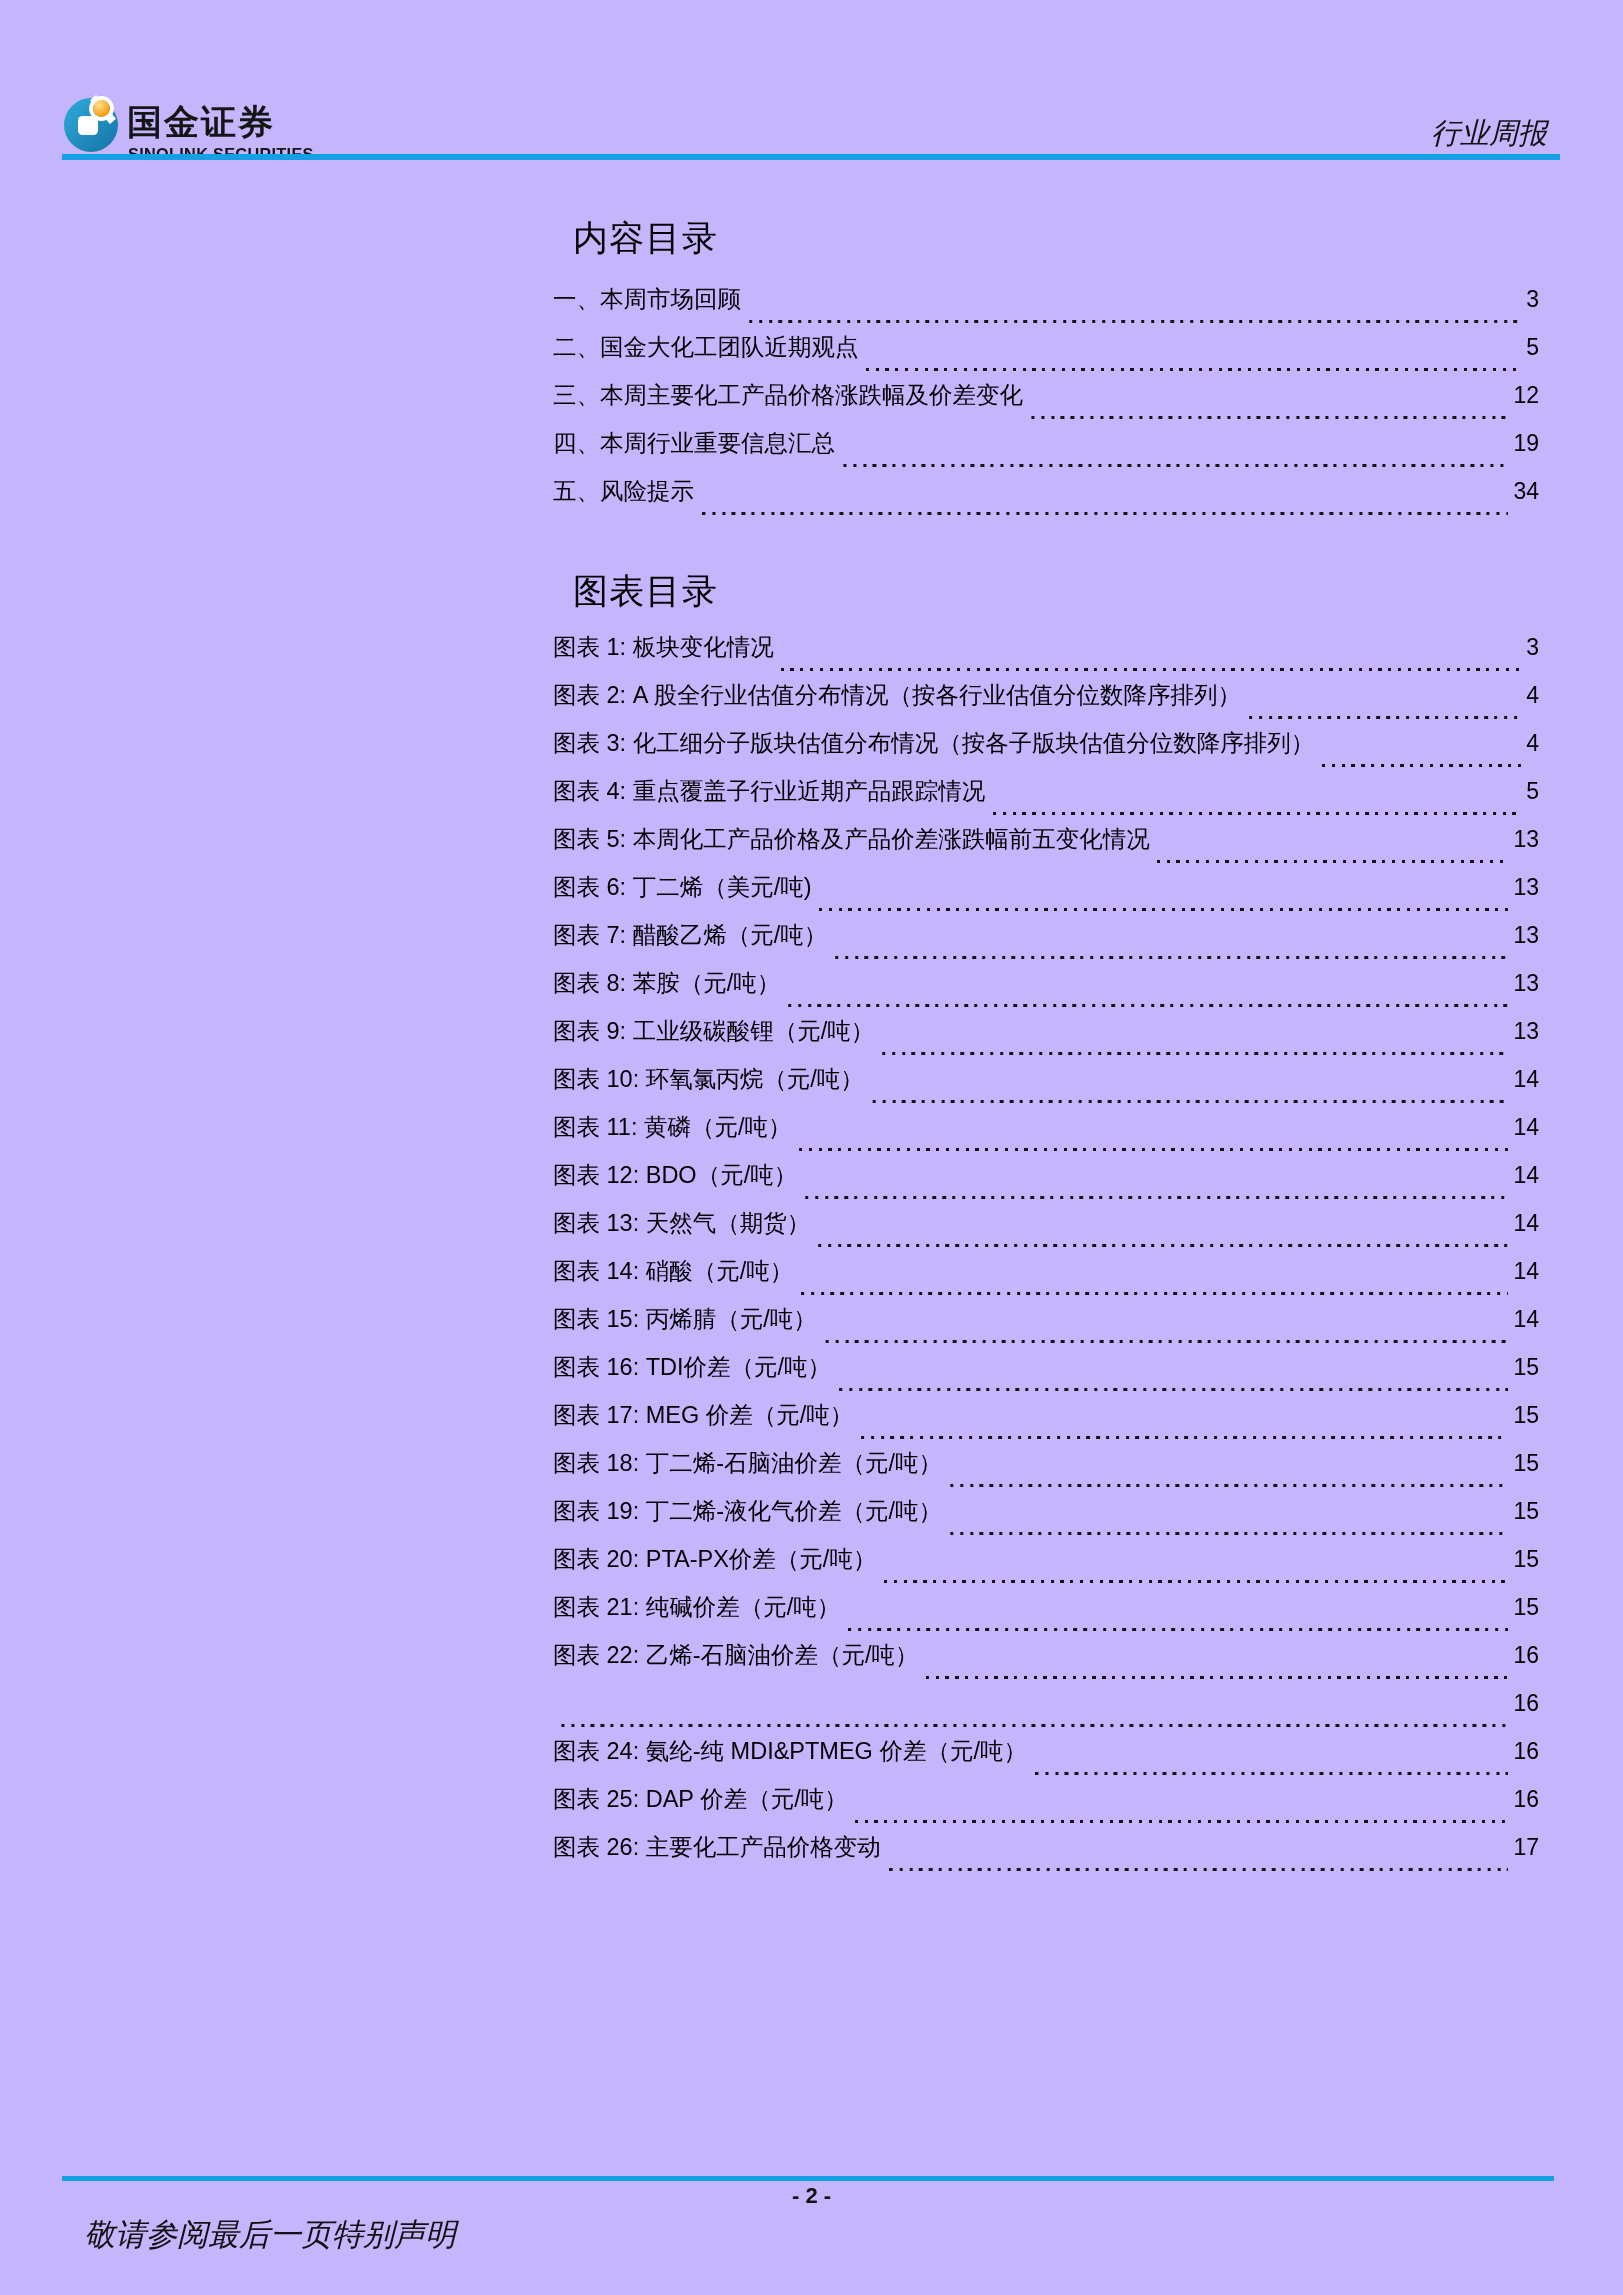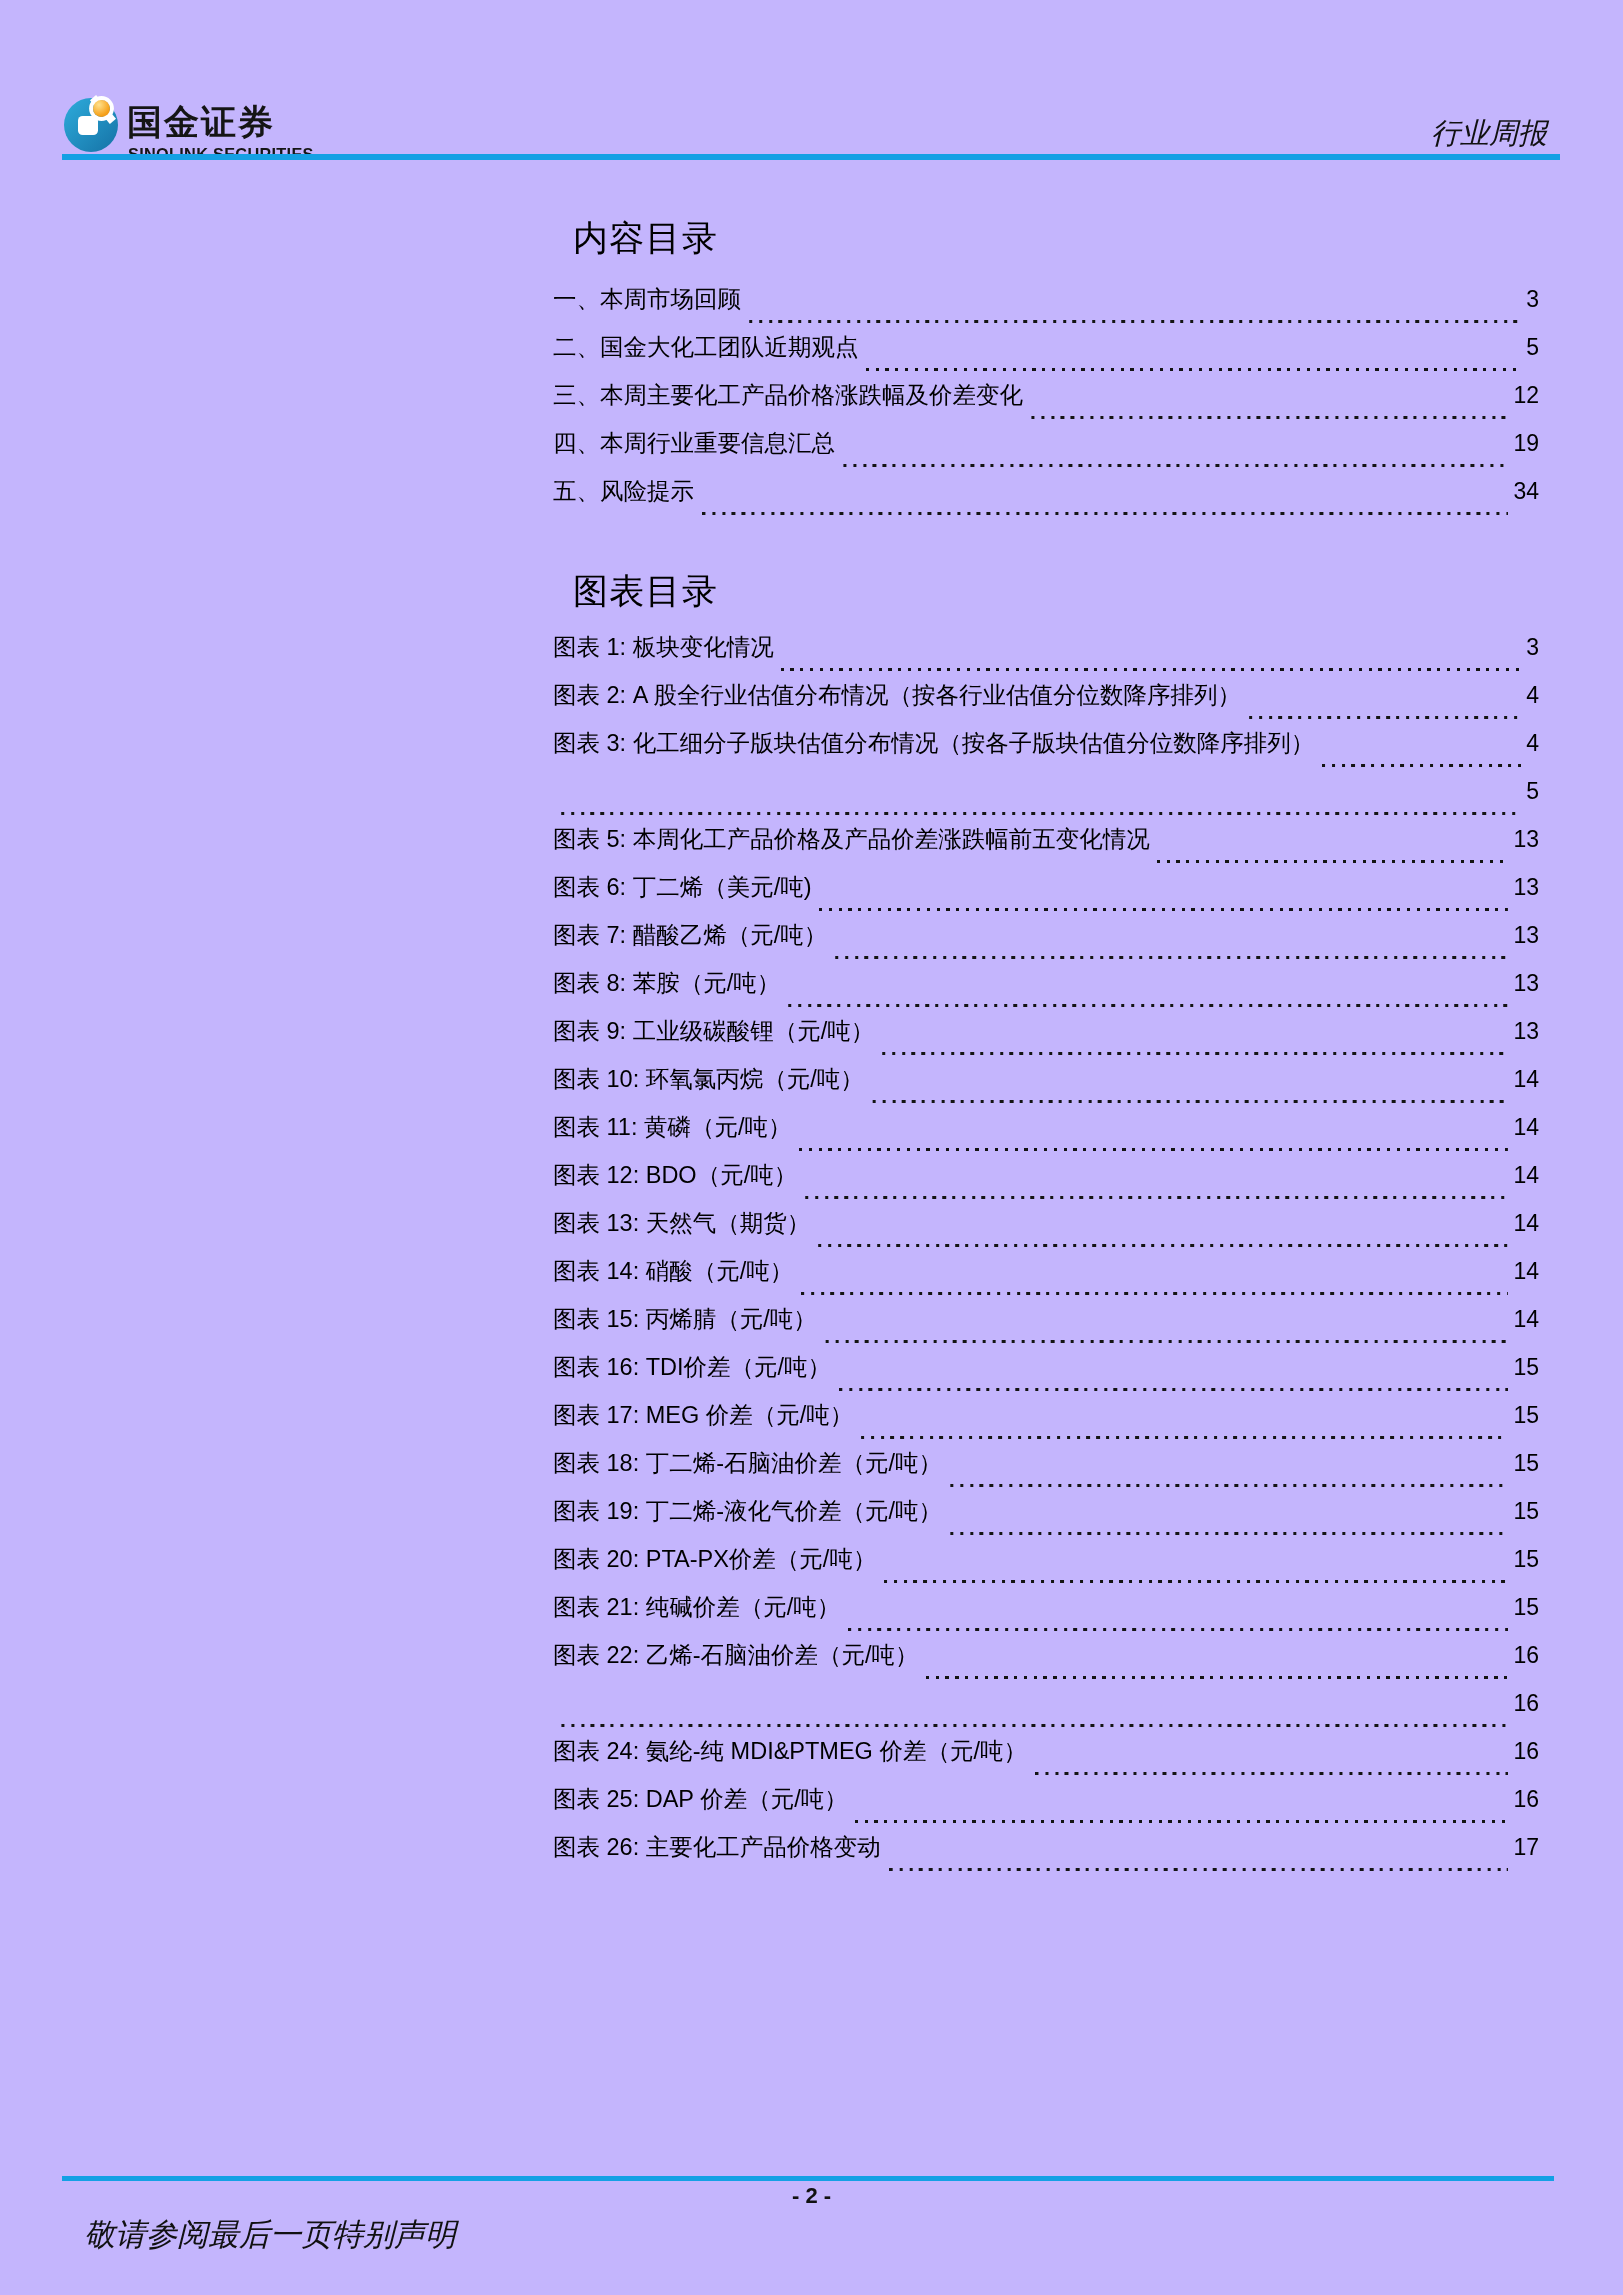--- a/index.html
+++ b/index.html
@@ -118,20 +118,21 @@
         <span class="row-page">4</span>
       </div>
 
       <div class="row">
         <span class="row-label">图表 3: 化工细分子版块估值分布情况（按各子版块估值分位数降序排列）</span>
         <span class="row-dots"></span>
         <span class="row-page">4</span>
       </div>
 
       <div class="row">
+        <span class="row-label">图表 4: 重点覆盖子行业近期产品跟踪情况</span>
         <span class="row-dots"></span>
         <span class="row-page">5</span>
       </div>
 
       <div class="row">
         <span class="row-label">图表 5: 本周化工产品价格及产品价差涨跌幅前五变化情况</span>
         <span class="row-dots"></span>
         <span class="row-page">13</span>
       </div>
 

